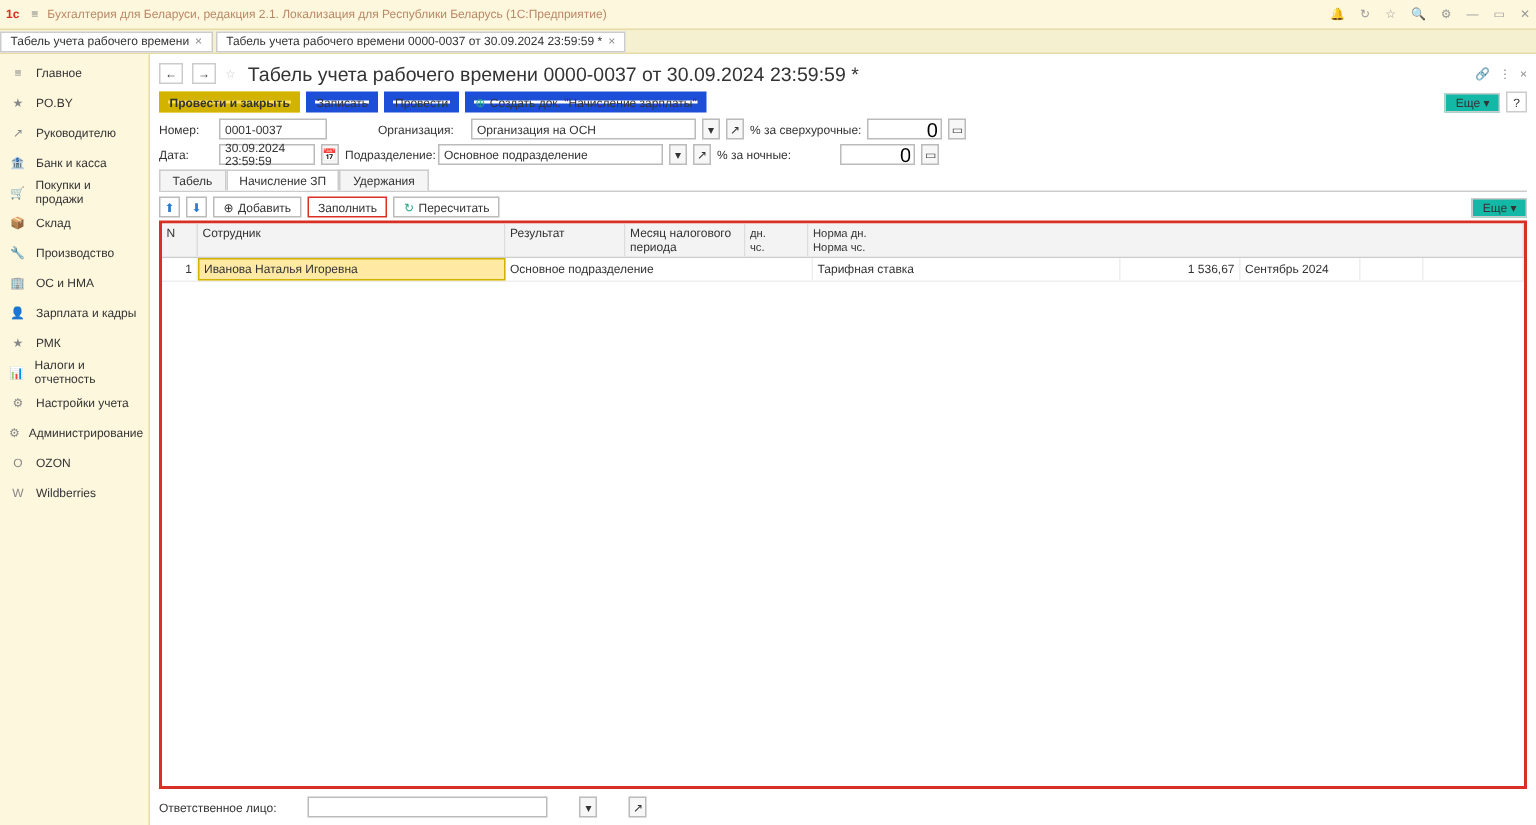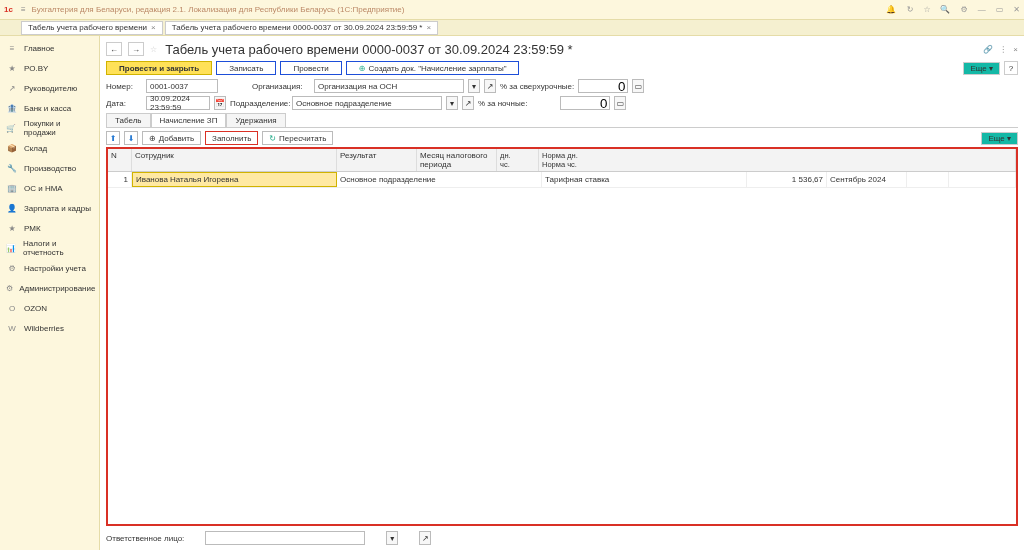--- a/index.html
+++ b/index.html
@@ -2,35 +2,35 @@
 <html><head>
 <meta charset="utf-8">
 <style>
 * { box-sizing: border-box; font-family: Arial, sans-serif; }
 body { margin: 0; font-size: 8px; background: #fff; color: #333; }
 .titlebar { height: 20px; background: #fdf7dd; display: flex; align-items: center; padding: 0 4px; border-bottom: 1px solid #e5dca8; }
 .titlebar .logo { color: #d93025; font-weight: bold; margin-right: 8px; }
 .titlebar .ham { margin-right: 6px; color: #888; }
 .titlebar .title { color: #b86; flex: 1; }
 .titlebar .ticons { display: flex; gap: 10px; color: #999; }
-.tabs { height: 16px; background: #f5f0d0; display: flex; align-items: center; padding: 0 21px; border-bottom: 1px solid #e5dca8; }
+.tabs { height: 16px; background: #f5f0d0; display: flex; align-items: center; padding: 0 0; border-bottom: 1px solid #e5dca8; }
 .tab { padding: 2px 6px; border: 1px solid #ccc; background: #fff; display: flex; align-items: center; gap: 4px; margin-right: 2px; height: 14px; }
 .tab.active { background: #fff; border-top: 1px solid #ccc; }
 .tab .x { color: #888; cursor: pointer; }
 .main { display: flex; height: calc(100vh - 36px); }
 .sidebar { width: 100px; background: #fdf7dd; border-right: 1px solid #e5dca8; padding-top: 2px; }
 .sb-item { display: flex; align-items: center; gap: 6px; padding: 3px 6px; cursor: pointer; color: #333; height: 20px; }
 .sb-item .ico { width: 12px; text-align: center; color: #888; }
 .content { flex: 1; display: flex; flex-direction: column; padding: 4px 6px; overflow: hidden; }
 .headrow { display: flex; align-items: center; gap: 6px; height: 18px; margin-bottom: 3px; }
 .nav-btn { border: 1px solid #ccc; width: 16px; height: 14px; display: flex; align-items: center; justify-content: center; background: #fff; }
 .doc-title { font-size: 13px; color: #333; margin-left: 2px; }
 .star { color: #ccc; }
 .actrow { display: flex; align-items: center; gap: 4px; margin-bottom: 4px; }
-.btn { border: 1px solid #1d4ed8; padding: 1px 12px; background: #fff; height: 14px; display: flex; align-items: center; }
+.btn { border: 6px solid #1d4ed8; padding: 1px 1px; background: #fff; height: 14px; display: flex; align-items: center; }
 .btn.primary { background: #ffe158; border-color: #d1b300; font-weight: bold; color: #333; }
 .btn.icon { gap: 3px; }
 .btn .grn { color: #2a8; }
 .spacer { flex: 1; }
 .more-btn { border: 1px solid #ccc; padding: 1px 6px; background: #14b8a6; }
 .q-btn { border: 1px solid #ccc; width: 14px; height: 14px; display: flex; align-items: center; justify-content: center; }
 .form-row { display: flex; align-items: center; gap: 4px; margin-bottom: 3px; height: 14px; }
 .lbl { color: #333; }
 .inp { border: 1px solid #bbb; height: 14px; padding: 0 3px; background: #fff; display: flex; align-items: center; }
 .inp-btn { border: 1px solid #bbb; width: 12px; height: 14px; background: #f7f7f7; display: flex; align-items: center; justify-content: center; }

